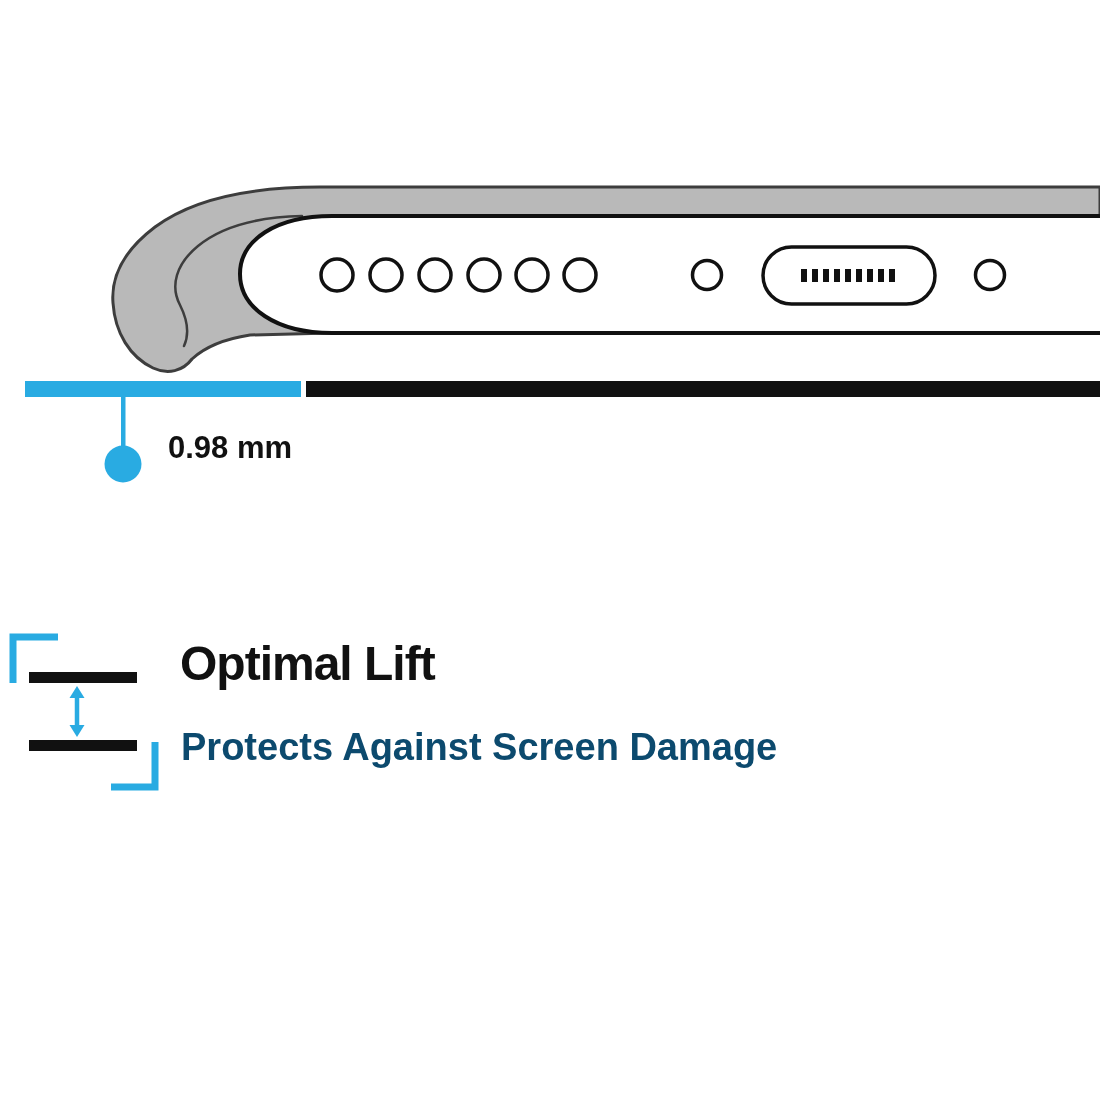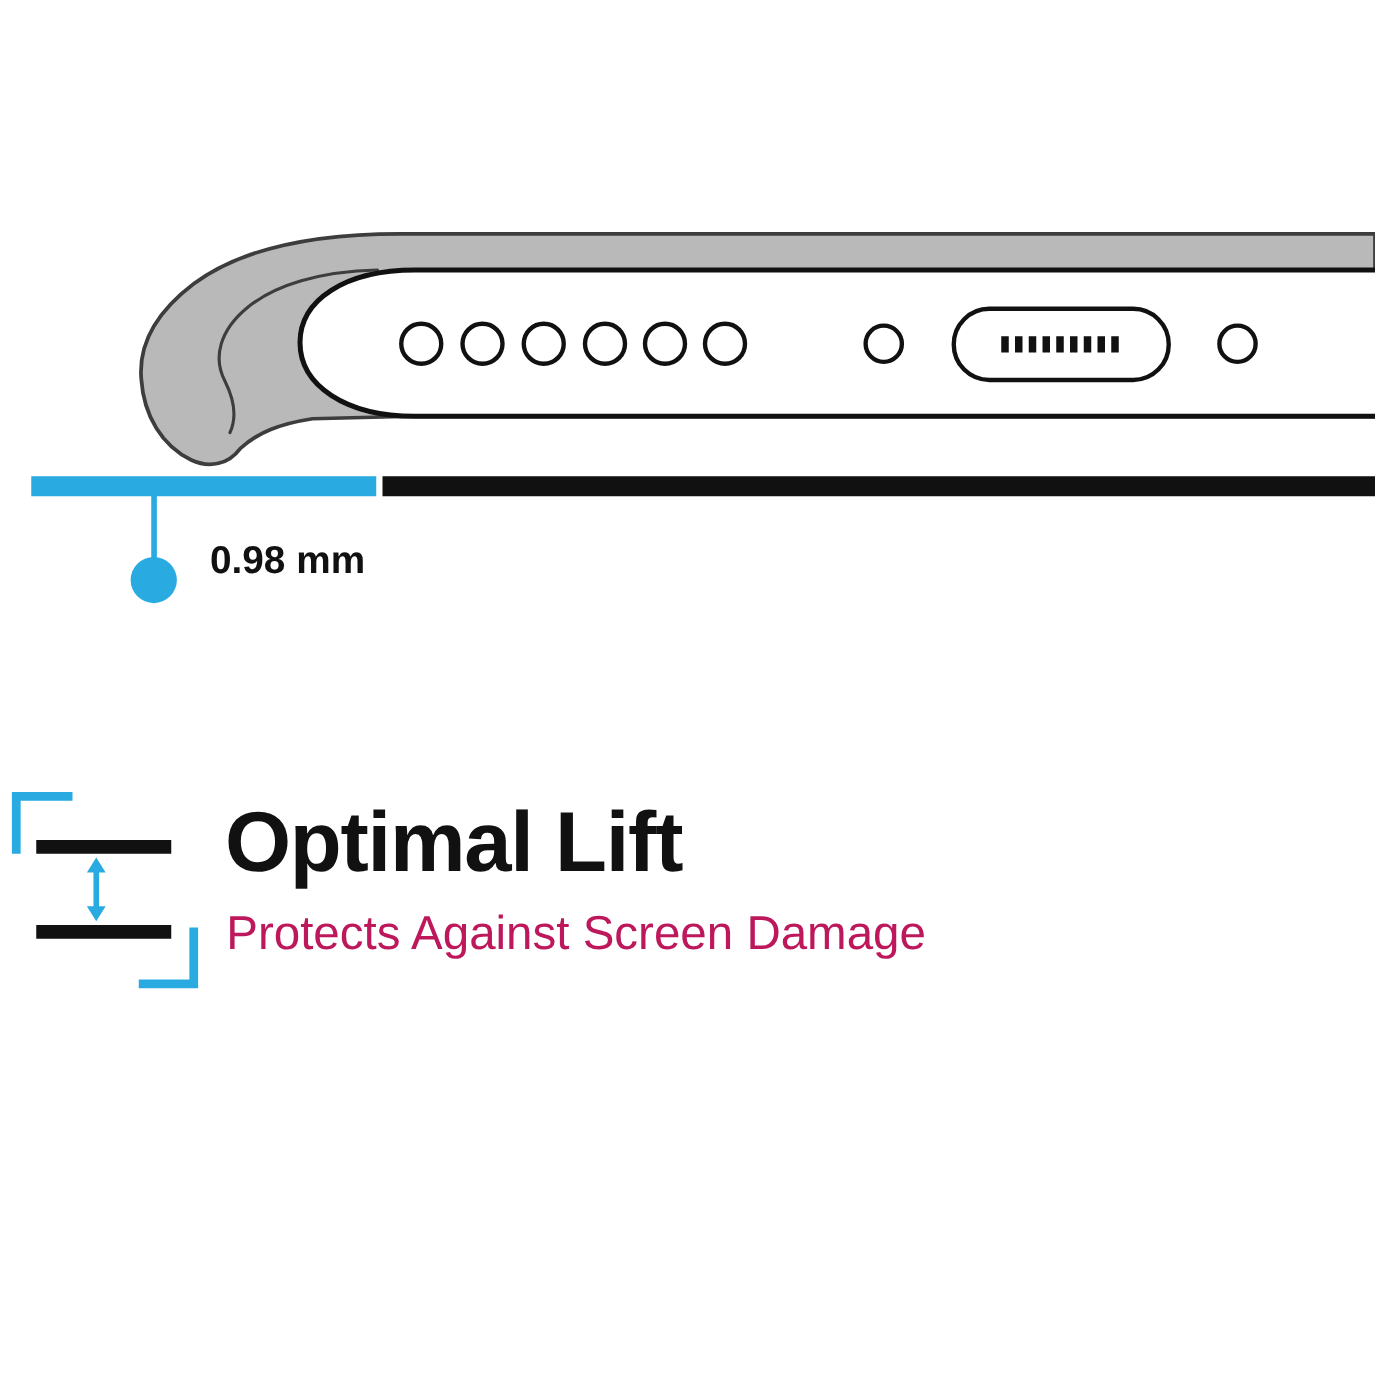--- a/index.html
+++ b/index.html
@@ -27,35 +27,35 @@
     font-weight: 700;
     color: #111111;
     letter-spacing: 0px;
     white-space: nowrap;
   }
   .feature-title {
     position: absolute;
     left: 180px;
     top: 640px;
     margin: 0;
-    font-size: 68px;
+    font-size: 48px;
     line-height: 1;
     font-weight: 800;
     letter-spacing: -1px;
     color: #111111;
     white-space: nowrap;
   }
   .feature-subtitle {
     position: absolute;
     left: 181px;
     top: 728px;
     font-size: 38px;
     line-height: 1;
-    font-weight: 400;
-    color: #be185d;
+    font-weight: 700;
+    color: #0c4a6e;
     white-space: nowrap;
   }
 </style>
 </head>
 <body>
 
 <div class="canvas">
 
   <svg width="1100" height="1100" viewBox="0 0 1100 1100">
 

